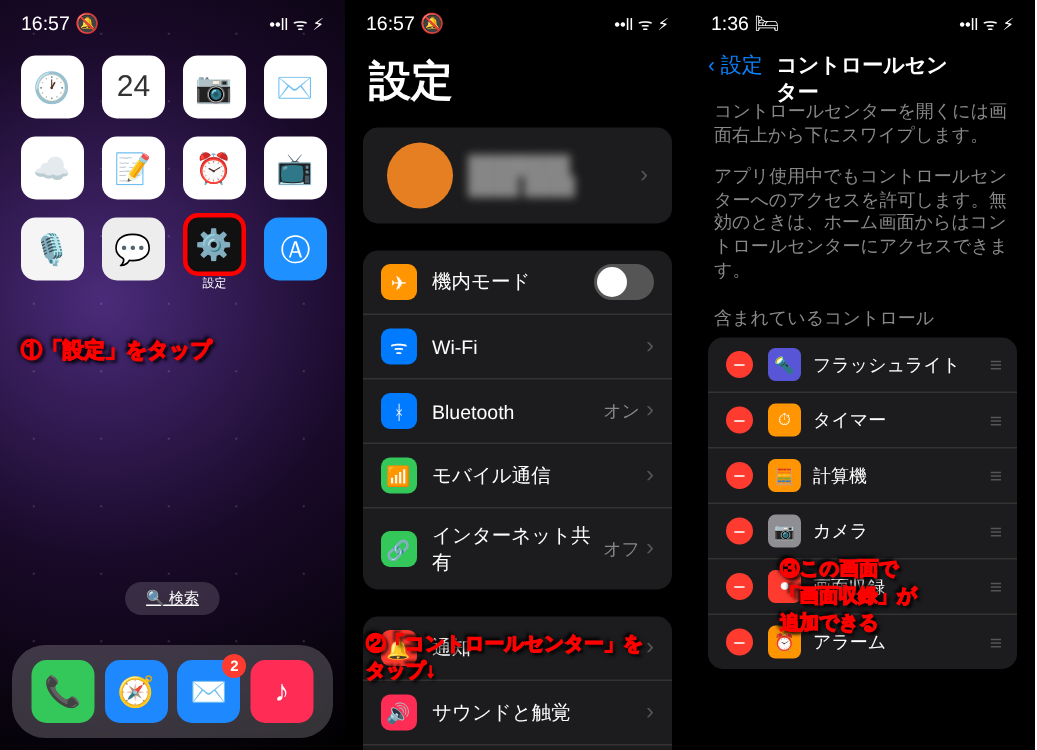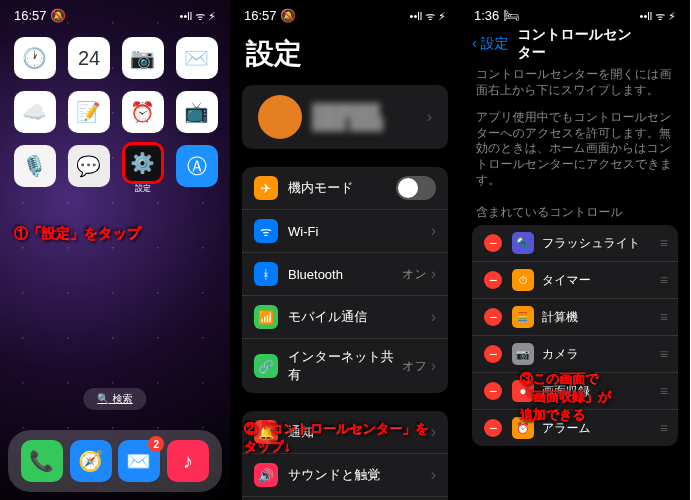--- a/index.html
+++ b/index.html
@@ -12,41 +12,41 @@
 .home-bg { background: radial-gradient(circle at 30% 40%, #4a2b7a 0%, #1a0a2a 50%, #000 100%); height: 100%; position: relative; }
 .home-bg::before { content: ''; position: absolute; inset: 0; background-image: radial-gradient(white 1px, transparent 1px); background-size: 45px 45px; opacity: 0.15; }
 .icon-grid { display: grid; grid-template-columns: repeat(4, 1fr); gap: 12px; padding: 10px 14px; position: relative; }
 .app-icon { width: 42px; height: 42px; border-radius: 10px; display: flex; align-items: center; justify-content: center; font-size: 20px; position: relative; }
 .app-label { font-size: 8px; text-align: center; color: #fff; margin-top: 2px; display: block; }
 .app-cell { display: flex; flex-direction: column; align-items: center; }
 .highlighted { border: 3px solid #ff0000; margin: -3px; }
 .search-pill { position: absolute; bottom: 90px; left: 50%; transform: translateX(-50%); background: rgba(255,255,255,0.15); padding: 4px 14px; border-radius: 14px; font-size: 10px; text-decoration: underline; }
 .dock { position: absolute; bottom: 8px; left: 8px; right: 8px; background: rgba(255,255,255,0.2); border-radius: 22px; display: flex; justify-content: space-around; padding: 10px; backdrop-filter: blur(10px); }
 .badge { position: absolute; top: -4px; right: -4px; background: #ff3b30; color: #fff; border-radius: 8px; min-width: 16px; height: 16px; font-size: 10px; display: flex; align-items: center; justify-content: center; font-weight: 600; }
-.callout { position: absolute; color: #fff; font-weight: 400; font-size: 14px; text-shadow: 0 0 4px #000, 2px 2px 2px #000, -2px -2px 2px #000; -webkit-text-stroke: 1px #ff0000; }
+.callout { position: absolute; color: #fff; font-weight: 700; font-size: 14px; text-shadow: 0 0 4px #000, 2px 2px 2px #000, -2px -2px 2px #000; -webkit-text-stroke: 1px #ff0000; }
 
 
 .settings-title { font-size: 28px; font-weight: 700; padding: 8px 16px 12px; }
 .avatar-row { display: flex; align-items: center; padding: 10px 16px; background: #1c1c1e; border-radius: 10px; margin: 0 12px 18px; }
 .avatar { width: 44px; height: 44px; border-radius: 22px; background: #e67e22; margin-right: 10px; }
 .blur-text { filter: blur(3px); color: #888; font-size: 12px; flex: 1; }
 .s-group { background: #1c1c1e; border-radius: 10px; margin: 0 12px 18px; overflow: hidden; }
 .s-row { display: flex; align-items: center; padding: 9px 12px; border-bottom: 0.5px solid #333; font-size: 13px; }
 .s-row:last-child { border-bottom: none; }
 .s-icon { width: 24px; height: 24px; border-radius: 6px; margin-right: 10px; display: flex; align-items: center; justify-content: center; font-size: 13px; flex-shrink: 0; }
 .s-label { flex: 1; }
 .s-value { color: #888; font-size: 12px; margin-right: 4px; }
 .chevron { color: #555; font-size: 16px; }
 .toggle { width: 40px; height: 24px; background: #555; border-radius: 12px; position: relative; }
 .toggle::after { content: ''; position: absolute; width: 20px; height: 20px; background: #fff; border-radius: 10px; top: 2px; left: 2px; }
 .toggle.on { background: #34c759; }
 .toggle.on::after { left: 18px; }
 
 
-.nav-bar { display: flex; align-items: center; padding: 8px 12px; position: relative; }
+.nav-bar { display: flex; padding: 8px 12px; position: relative; }
 .nav-back { color: #0a84ff; font-size: 14px; }
 .nav-title { position: absolute; left: 50%; transform: translateX(-50%); font-size: 14px; font-weight: 600; }
 .desc { color: #888; font-size: 12px; padding: 6px 16px; line-height: 1.3; }
 .section-header { color: #888; font-size: 12px; padding: 10px 16px 4px; }
 .minus-btn { width: 18px; height: 18px; border-radius: 9px; background: #ff3b30; color: #fff; display: flex; align-items: center; justify-content: center; font-size: 14px; margin-right: 10px; flex-shrink: 0; }
 .drag-handle { color: #555; font-size: 14px; letter-spacing: -2px; }
 .cc-row { display: flex; align-items: center; padding: 7px 12px; border-bottom: 0.5px solid #333; font-size: 12px; }
 .cc-row:last-child { border-bottom: none; }
 .cc-icon { width: 22px; height: 22px; border-radius: 5px; margin-right: 8px; display: flex; align-items: center; justify-content: center; font-size: 11px; flex-shrink: 0; }
 </style>

